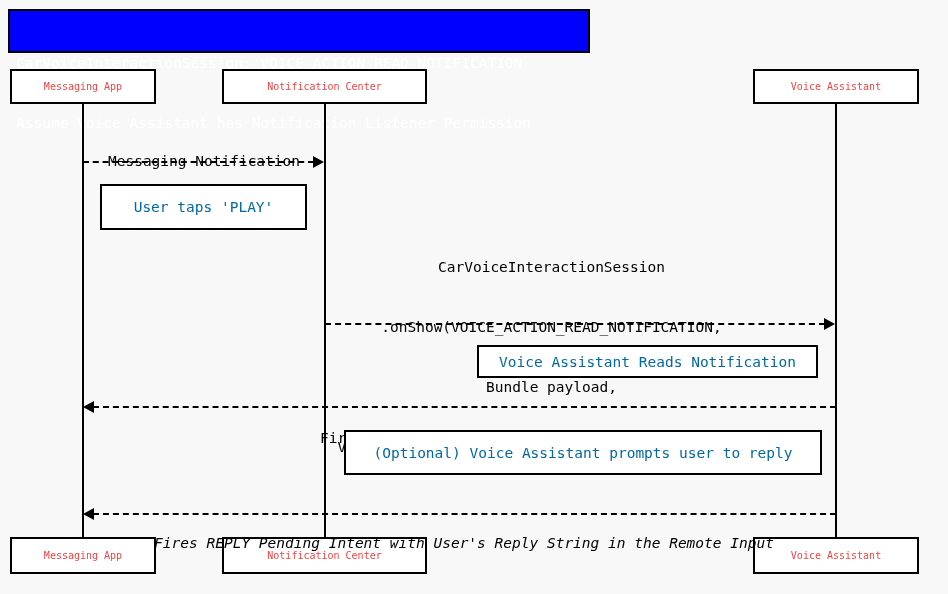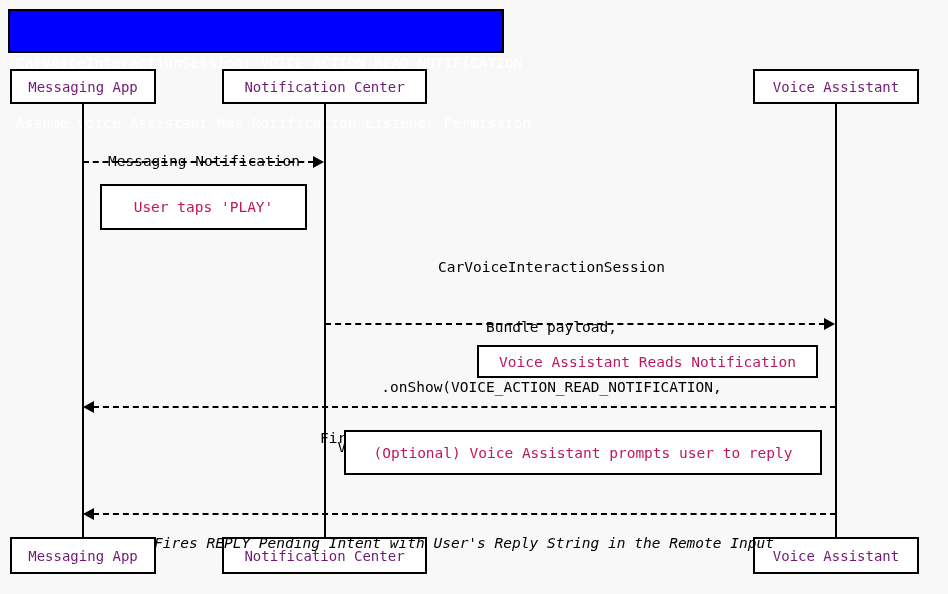--- a/index.html
+++ b/index.html
@@ -14,21 +14,21 @@
     background: #f8f8f8;
     font-family: "DejaVu Sans Mono", monospace;
     overflow: hidden;
   }
 
   
   .title-box {
     position: absolute;
     left: 8px;
     top: 9px;
-    width: 496px;
+    width: 582px;
     height: 44px;
     background: #0000ff;
     border: 2px solid #000000;
     box-sizing: border-box;
     color: #ffffff;
     font-size: 14.5px;
     line-height: 20px;
     padding: 2px 6px 0 6px;
     white-space: pre;
     letter-spacing: 0px;
@@ -41,35 +41,35 @@
     width: 2px;
     background: #000000;
   }
 
   
   .participant {
     position: absolute;
     border: 2px solid #000000;
     background: #ffffff;
     box-sizing: border-box;
-    color: #701a75;
-    font-size: 14px;
+    color: #ef4444;
+    font-size: 10px;
     display: flex;
     align-items: center;
     justify-content: center;
     white-space: pre;
   }
 
   
   .note {
     position: absolute;
     border: 2px solid #000000;
     background: #ffffff;
     box-sizing: border-box;
-    color: #be185d;
+    color: #0369a1;
     font-size: 14.5px;
     line-height: 20px;
     display: flex;
     flex-direction: column;
     align-items: center;
     justify-content: center;
     white-space: pre;
     text-align: center;
   }
   .note .nline { display: block; }
@@ -145,22 +145,22 @@
   </div>
   <div class="msg-line" style="left:83px; top:161px; width:231px;"></div>
   <div class="arrowhead arrow-right" style="left:313px; top:156px;"></div>
 
   <div class="note" style="left:100px; top:184px; width:207px; height:46px;">
     <span class="nline">User taps 'PLAY'</span>
   </div>
 
   <div class="msg-label" style="left:325px; top:217px; width:453px;">
     <span class="mline">CarVoiceInteractionSession</span>
+    <span class="mline">.onShow(VOICE_ACTION_READ_NOTIFICATION,</span>
     <span class="mline">Bundle payload,</span>
-    <span class="mline">.onShow(VOICE_ACTION_READ_NOTIFICATION,</span>
     <span class="mline">VoiceInteractionSession.SHOW_SOURCE_NOTIFICATION)</span>
   </div>
   <div class="msg-line" style="left:325px; top:323px; width:500px;"></div>
   <div class="arrowhead arrow-right" style="left:824px; top:318px;"></div>
 
   <div class="note" style="left:477px; top:345px; width:341px; height:33px;">
     <span class="nline">Voice Assistant Reads Notification</span>
   </div>
 
   <div class="msg-label" style="left:93px; top:388px; width:742px;">

